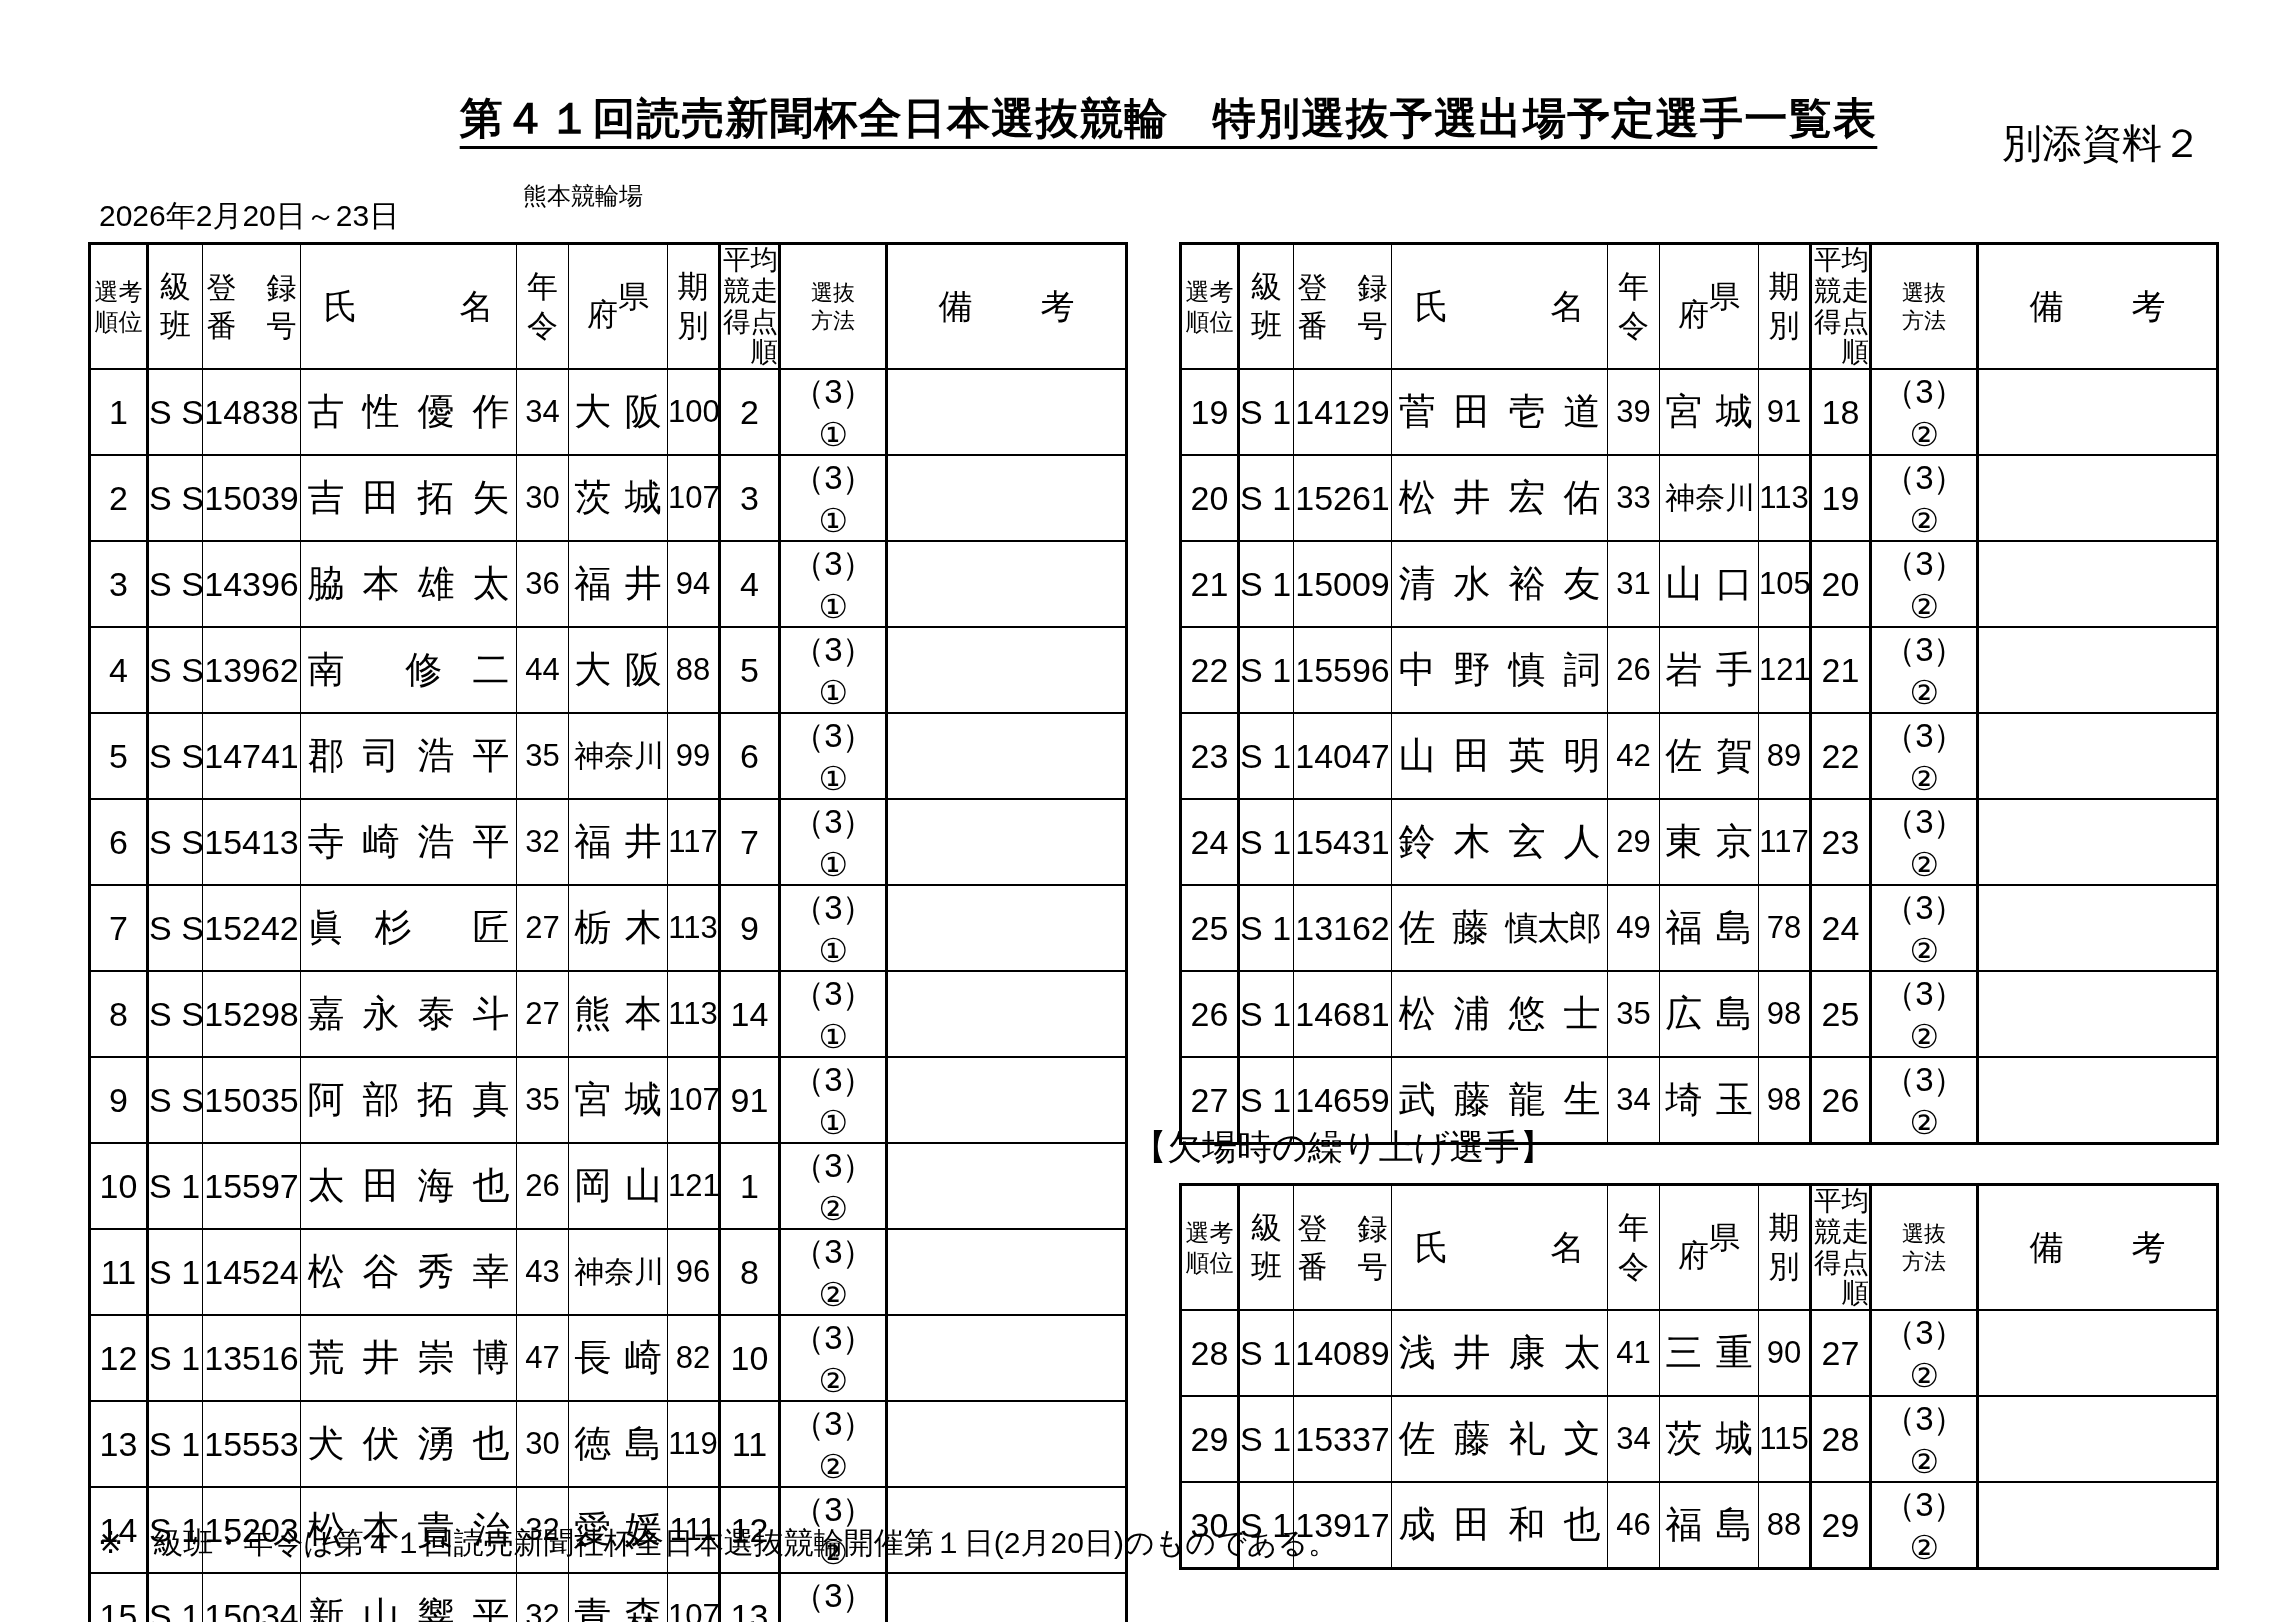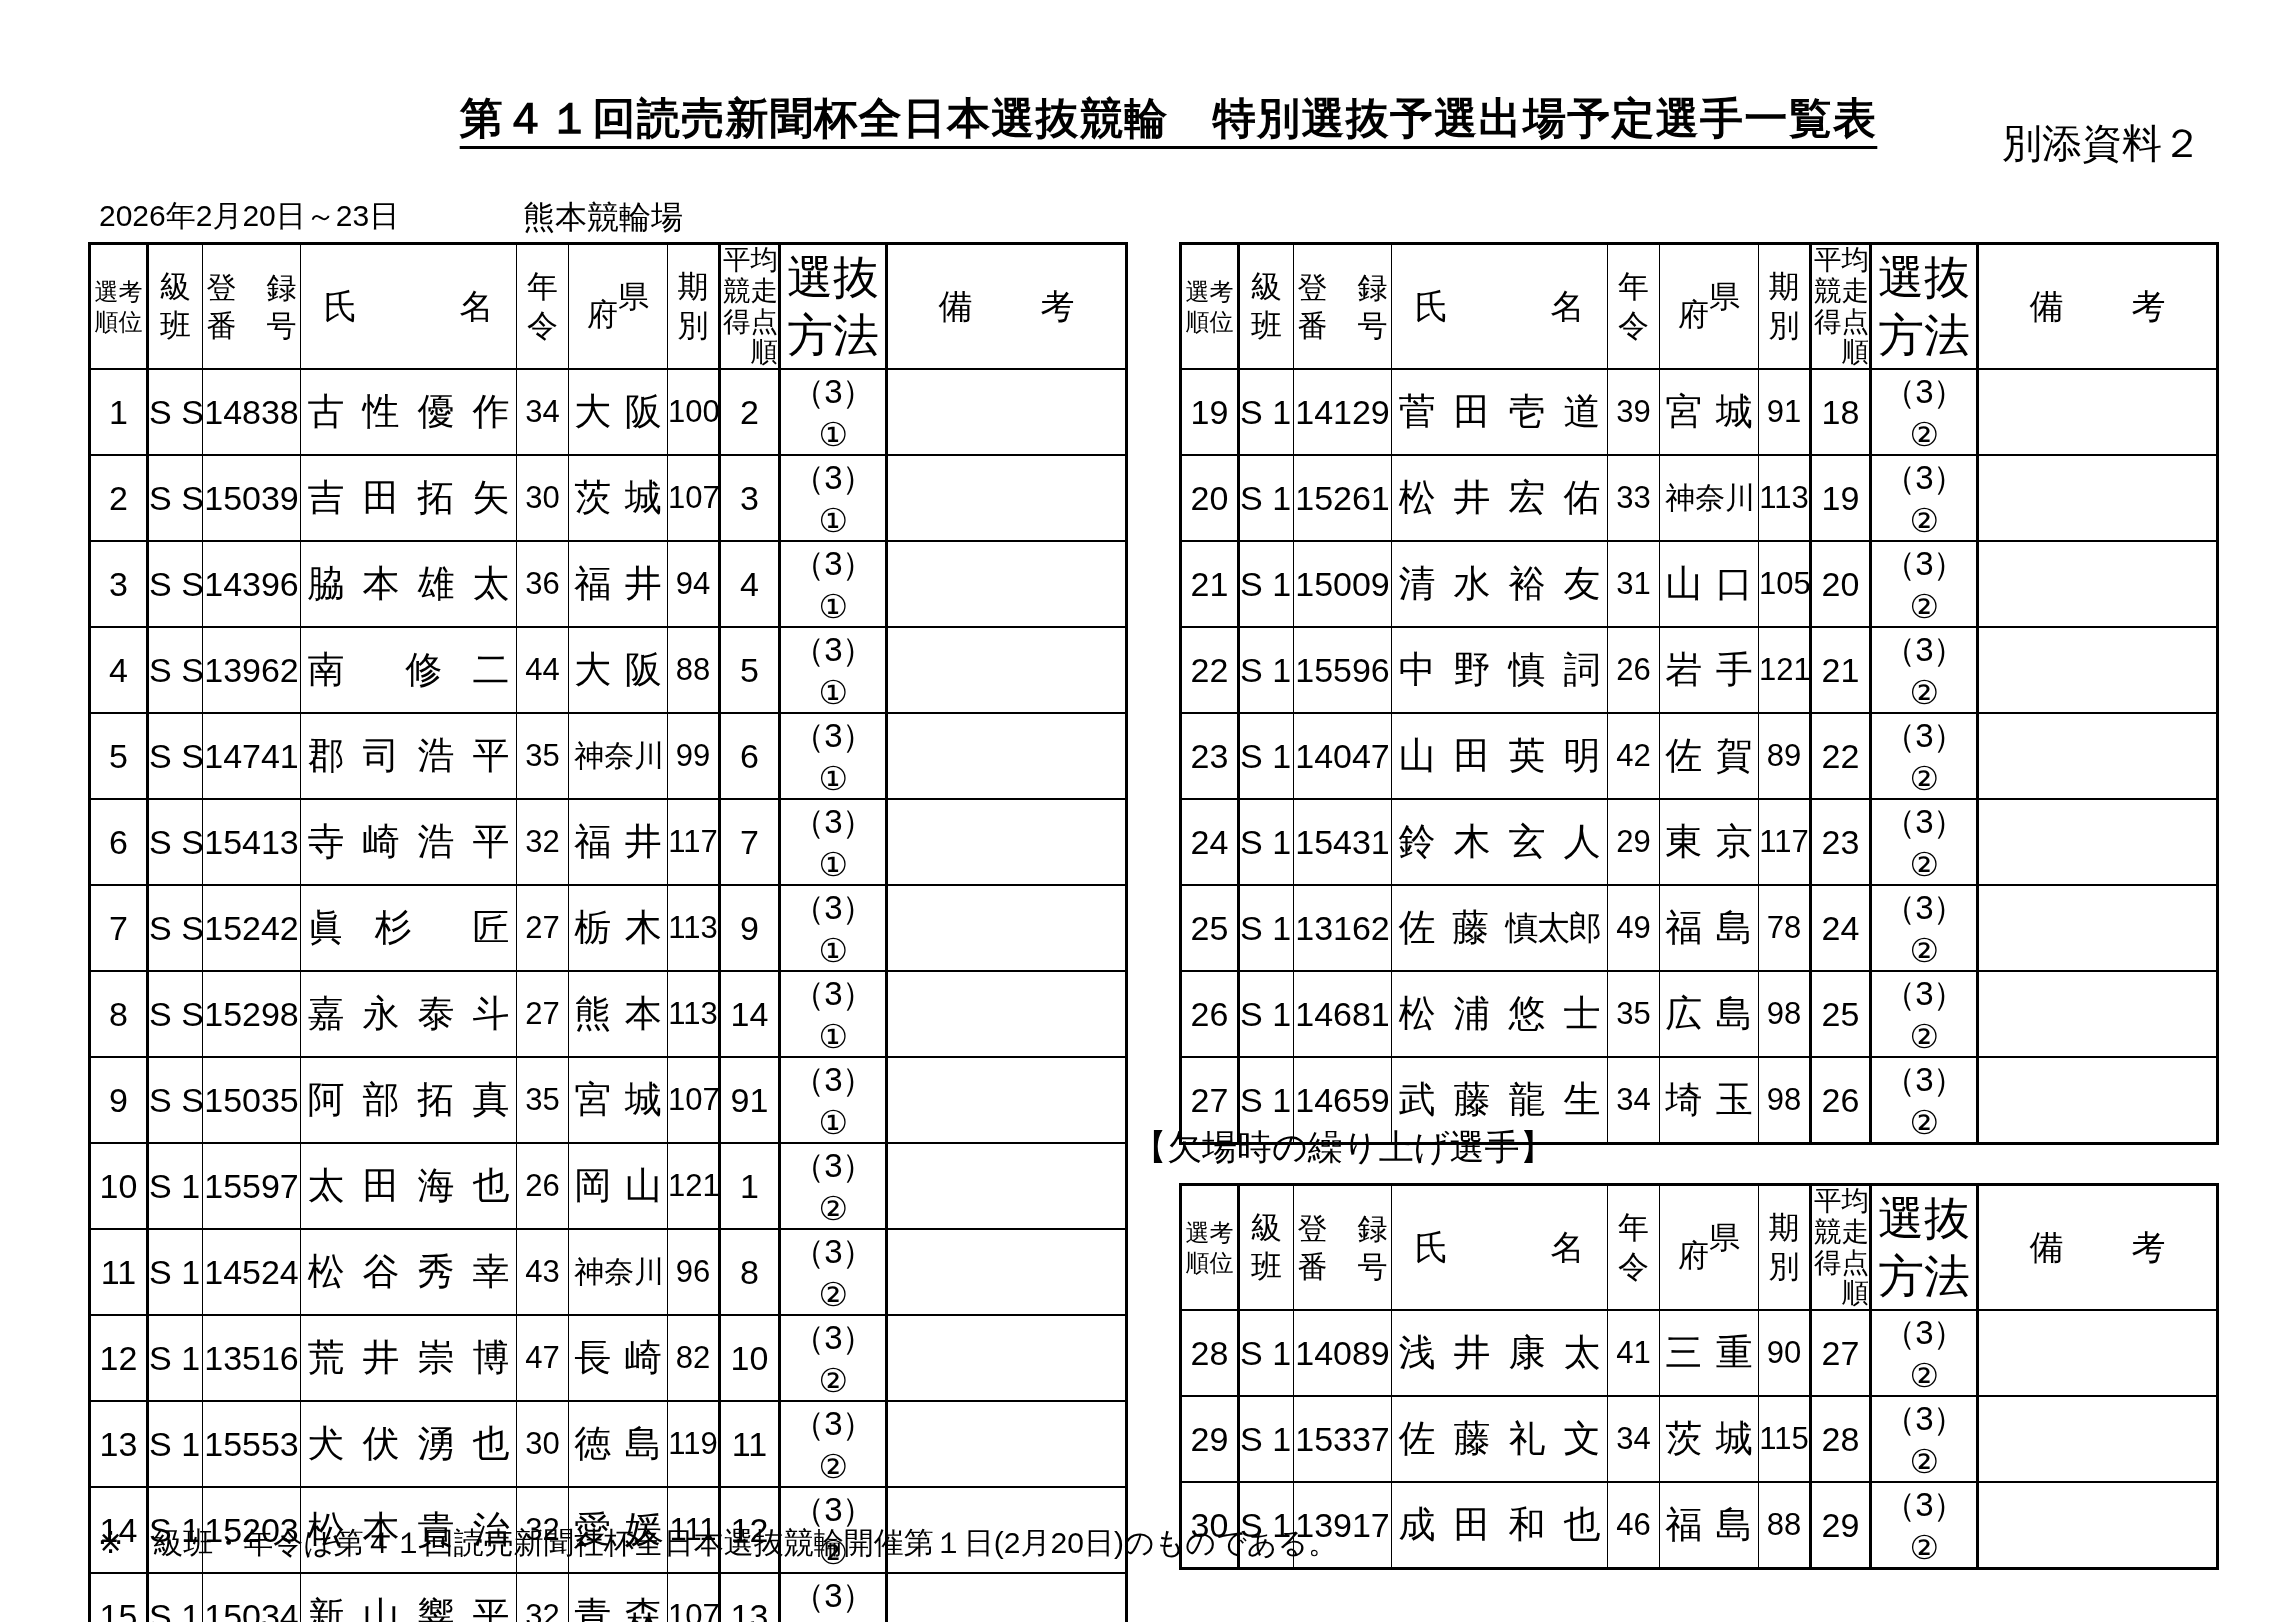--- a/index.html
+++ b/index.html
@@ -11,21 +11,21 @@
   .page{position:relative;width:2295px;height:1623px;background:#fff;overflow:hidden;}
 
   .title{
     position:absolute;left:393px;top:90px;width:1551px;
     text-align:center;font-size:43px;font-weight:bold;letter-spacing:1.3px;
     text-decoration:underline;text-decoration-thickness:3.3px;text-underline-offset:13px;
     white-space:nowrap;
   }
   .doc-ref{position:absolute;left:2002px;top:116px;font-size:40px;white-space:nowrap;}
   .date-line{position:absolute;left:99px;top:196px;font-size:30px;white-space:nowrap;}
-  .venue{position:absolute;left:523px;top:196px;font-size:32px;white-space:nowrap;}
+  .venue{position:absolute;left:523px;top:180px;font-size:24px;white-space:nowrap;}
   .section-heading{position:absolute;left:1132px;top:1124px;font-size:35px;font-weight:400;white-space:nowrap;}
   .footnote{position:absolute;left:98px;top:1523px;font-size:30px;white-space:nowrap;}
 
   table.roster{
     position:absolute;border-collapse:collapse;table-layout:fixed;
     width:1038px;background:#fff;
     border:3.9px solid #000;
   }
   table.roster th,table.roster td{
     border:1.3px solid #000;
@@ -43,21 +43,21 @@
   table.roster thead tr{height:124px;}
   table.roster tbody tr{height:63px;}
 
   th{font-size:31px;line-height:1.25;}
   .pre{white-space:pre-line;display:block;text-align:center;}
   .h-rank{font-size:24px;}
   .h-regno{font-size:30px;}
   .h-name{font-size:34px;}
   .h-avg{font-size:27.5px;}
   .h-avg .pre{line-height:1.12;text-align:right;}
-  .h-method{font-size:46px;}
+  .h-method{font-size:22px;}
   .h-remarks{font-size:34px;}
   .c-pref .fu{position:relative;top:9.2px;display:inline-block;}
   .c-pref .ken{position:relative;top:-9.2px;display:inline-block;}
 
   td{font-size:37px;}
   td.num{font-size:34px;font-family:"Liberation Sans",sans-serif;}
   td.c-age,td.c-term{font-size:31px;margin-top:18px;}
   td.c-class{letter-spacing:0.28em;padding-left:0.28em;font-size:34px;}
   td.c-method{font-size:33px;letter-spacing:-0.7px;}
 

